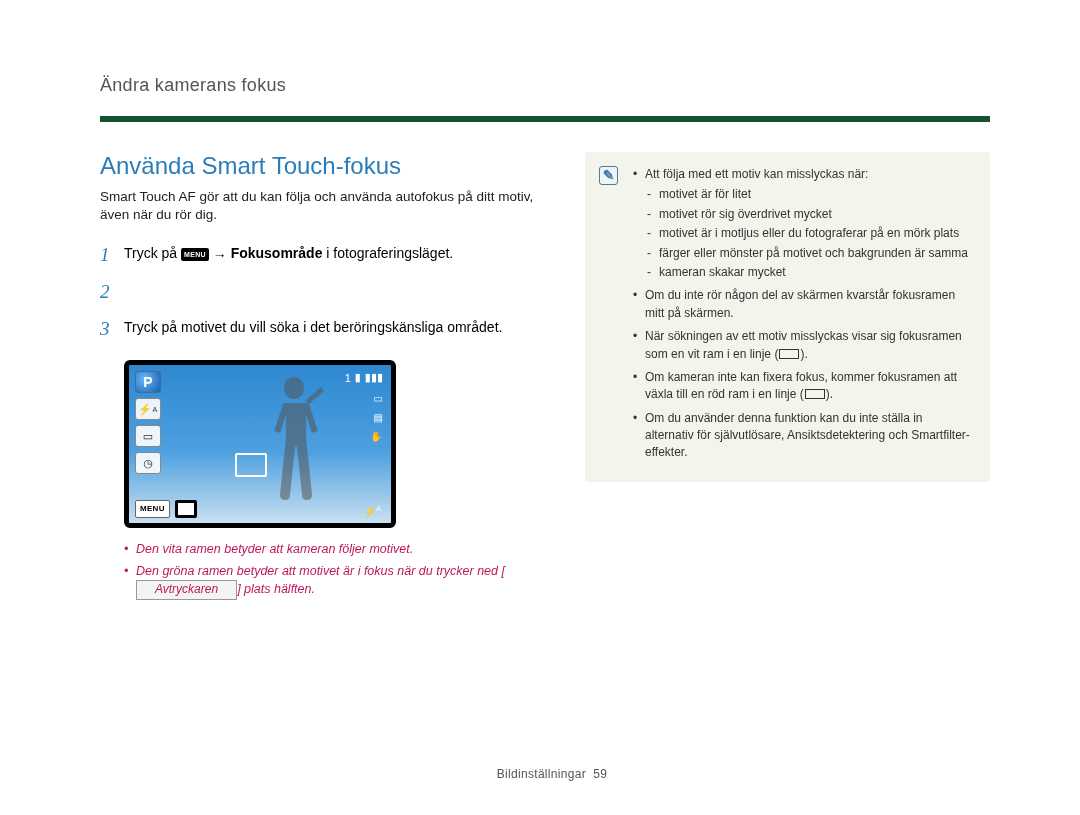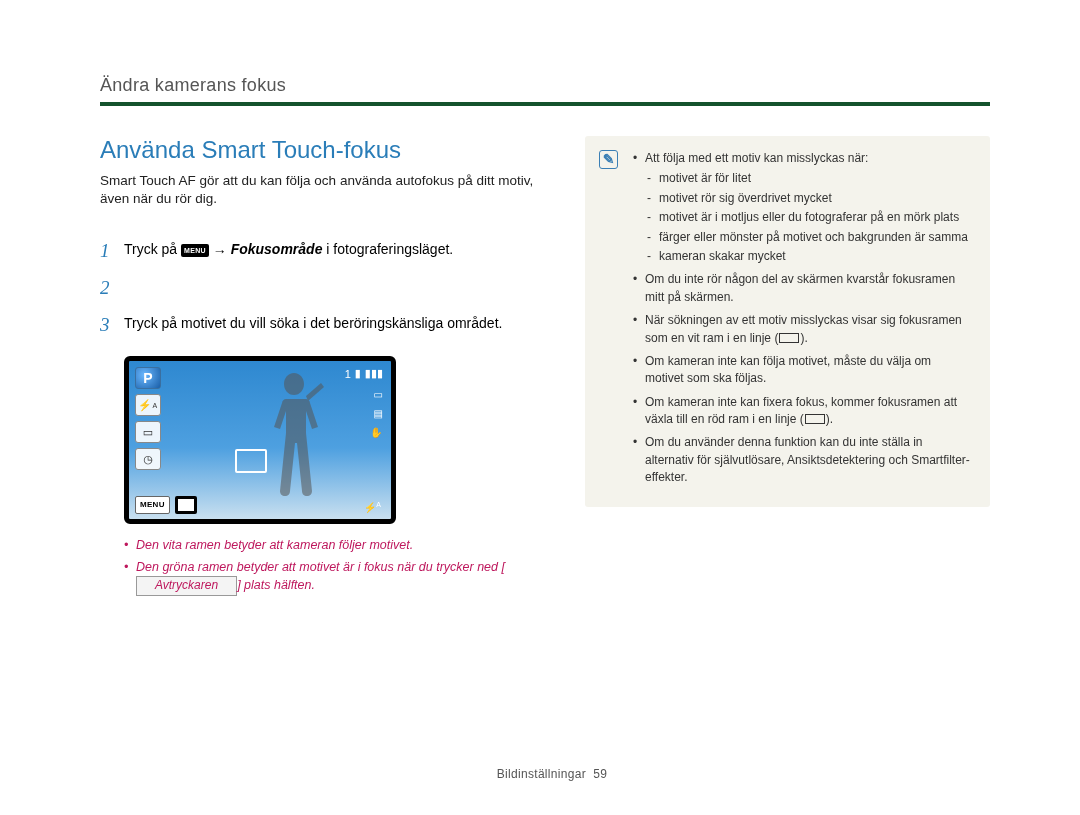--- a/index.html
+++ b/index.html
@@ -12,41 +12,41 @@
     position: relative;
   }
   .page {
     padding: 75px 90px 0 100px;
   }
   .header-title {
     font-size: 18px;
     font-weight: 300;
     color: #555;
     letter-spacing: 0.3px;
-    padding-bottom: 6px;
-    border-bottom: 4px solid #14532d;
+    padding-bottom: 20px;
+    border-bottom: 6px solid #14532d;
     margin-bottom: 30px;
   }
   .columns {
     display: flex;
     gap: 45px;
   }
   .left-col { width: 440px; }
   .right-col { flex: 1; }
   .section-title {
     font-size: 24px;
     color: #2a7db8;
     font-weight: 400;
     margin-bottom: 8px;
   }
   .intro {
     font-size: 13.5px;
     line-height: 1.35;
     color: #222;
-    margin-bottom: 30px;
+    margin-bottom: 18px;
   }
   .steps { list-style: none; }
   .step {
     display: flex;
     margin-bottom: 10px;
     font-size: 14px;
     line-height: 1.4;
   }
   .step-num {
     font-size: 19px;
@@ -66,21 +66,21 @@
     padding: 2px 3px 1px 3px;
     border-radius: 2px;
     vertical-align: 1px;
     letter-spacing: 0.3px;
   }
   .ok-label {
     font-weight: bold;
     font-size: 12px;
     letter-spacing: 0.5px;
   }
-  .bold { font-weight: bold; font-style: italic; }
+  .bold { font-weight: bold; }
 
   .screenshot {
     width: 272px;
     height: 168px;
     border: 5px solid #000;
     border-radius: 6px;
     margin: 18px 0 12px 24px;
     background: linear-gradient(180deg, #2e88d0 0%, #4ea0e0 55%, #c9e0f0 100%);
     position: relative;
     overflow: hidden;
@@ -333,21 +333,20 @@
               <li>motivet rör sig överdrivet mycket</li>
               <li>motivet är i motljus eller du fotograferar på en mörk plats</li>
               <li>färger eller mönster på motivet och bakgrunden är samma</li>
               <li>kameran skakar mycket</li>
             </ul>
           </li>
           <li>Om du inte rör någon del av skärmen kvarstår fokusramen mitt på skärmen.</li>
           <li>
             <span>När sökningen av ett motiv misslyckas visar sig fokusramen som en vit ram i en linje (</span><span class="line-box"></span><span>).</span>
           </li>
-          <li>Om kameran inte kan följa motivet, måste du välja om motivet som ska följas.</li>
           <li>
             <span>Om kameran inte kan fixera fokus, kommer fokusramen att växla till en röd ram i en linje (</span><span class="line-box"></span><span>).</span>
           </li>
           <li>Om du använder denna funktion kan du inte ställa in alternativ för självutlösare, Ansiktsdetektering och Smartfilter-effekter.</li>
         </ul>
       </div>
     </div>
   </div>
 </div>
 

